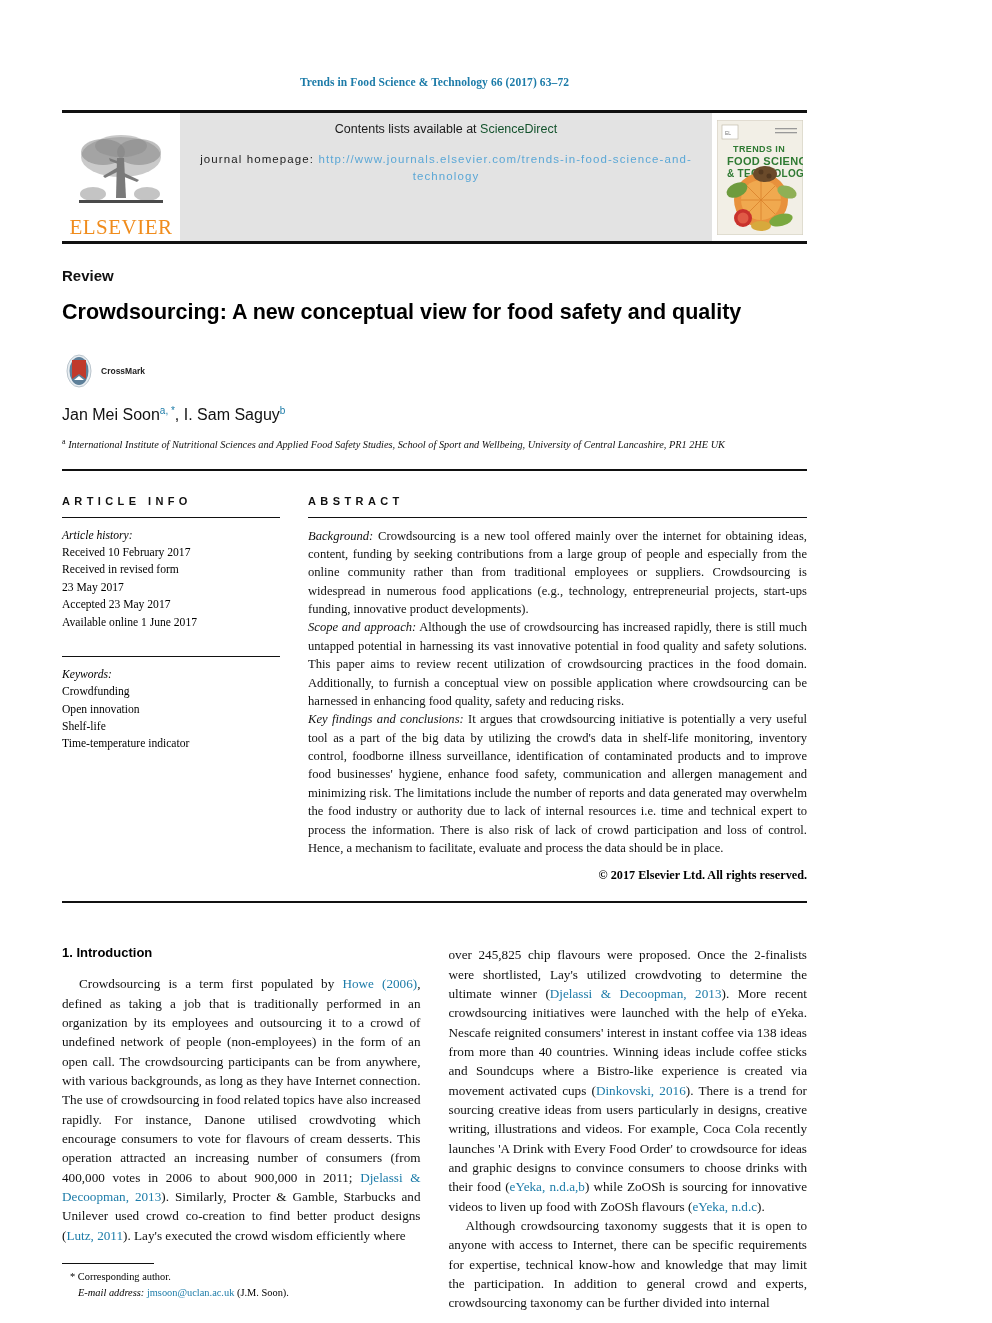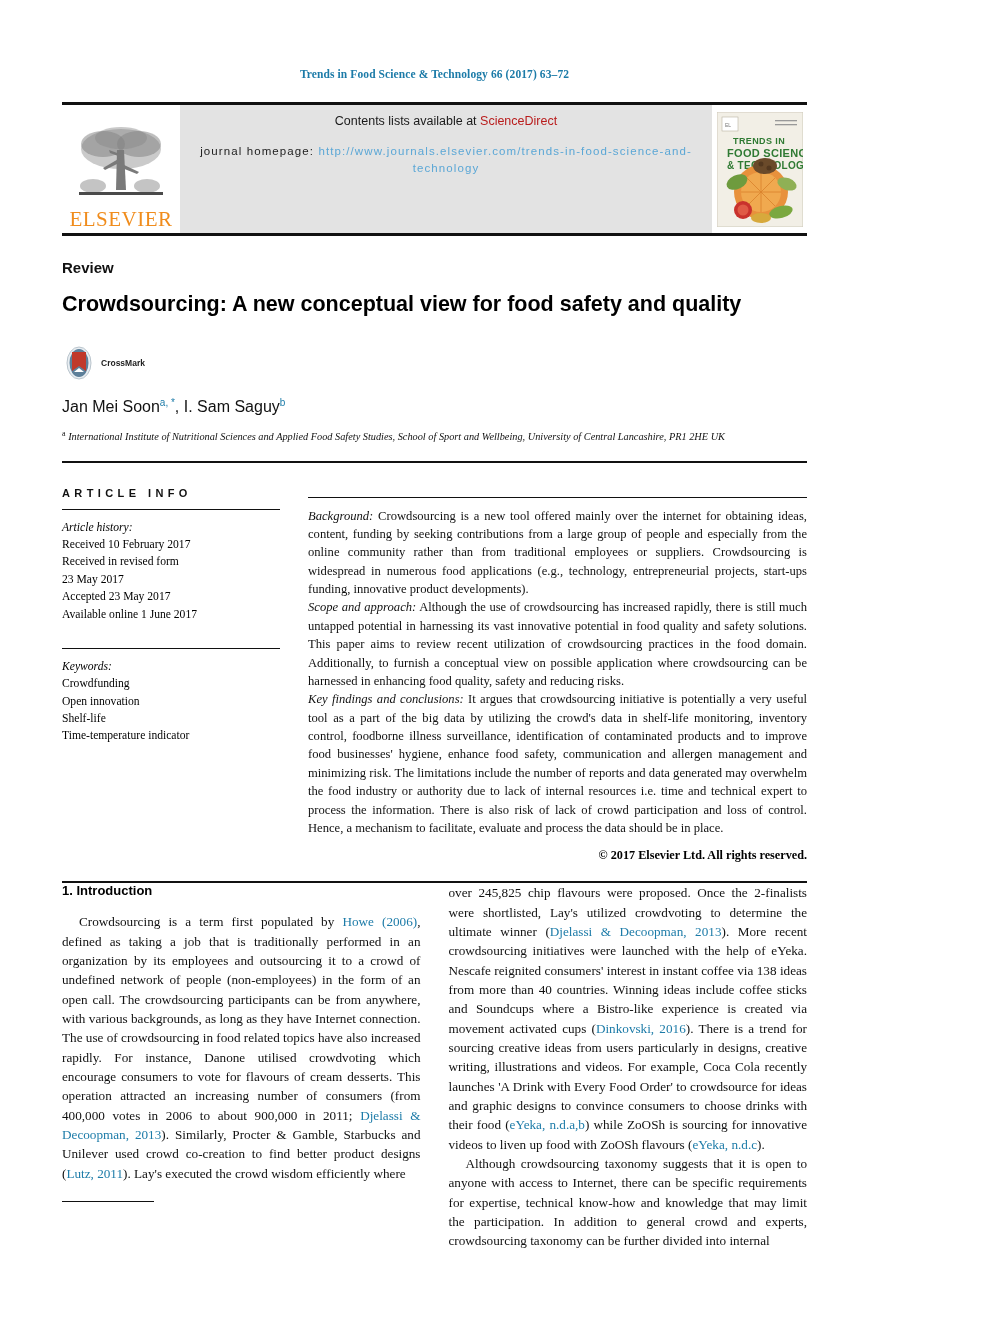--- a/index.html
+++ b/index.html
@@ -13,21 +13,21 @@
     font-family: "Liberation Serif", serif;
     color: #000;
     position: relative;
     overflow: hidden;
   }
   .page {
     width: 869px;
     height: 1323px;
     position: relative;
     box-sizing: border-box;
-    padding: 0 62px;
+    padding: 8px 62px;
   }
 
   
   .runhead {
     text-align: center;
     color: #1c7ba8;
     font-size: 11.5px;
     font-weight: bold;
     letter-spacing: 0.1px;
     padding-top: 68px;
@@ -70,21 +70,21 @@
     align-items: center;
     justify-content: flex-start;
     padding-top: 9px;
   }
   .contents-line {
     font-family: "Liberation Sans", sans-serif;
     font-size: 12.5px;
     color: #1a1a1a;
   }
   .contents-line .sd {
-    color: #b91c1c;
+    color: #14532d;
   }
   .journal-title {
     font-family: "Liberation Serif", serif;
     font-size: 30px;
     margin-top: 17px;
     letter-spacing: 0.2px;
     color: #111;
   }
   .homepage-line {
     font-family: "Liberation Sans", sans-serif;
@@ -213,20 +213,21 @@
 
   .rule-heavy2 {
     border-top: 2.5px solid #111;
     margin-top: 18px;
   }
 
   
   .body-cols {
     display: flex;
     gap: 28px;
+    margin-top: 42px;
   }
   .bcol { flex: 1 1 0; min-width: 0; position: relative; }
   .h1 {
     font-family: "Liberation Sans", sans-serif;
     font-size: 13px;
     font-weight: bold;
     margin: 0 0 14px 0;
   }
   .btext {
     font-family: "Liberation Serif", serif;
@@ -377,20 +378,21 @@
       <div class="info-group">
         <p class="lbl">Keywords:</p>
         <p>Crowdfunding</p>
         <p>Open innovation</p>
         <p>Shelf-life</p>
         <p>Time-temperature indicator</p>
       </div>
     </div>
 
     <div class="col-abstract">
+      <div class="sec-head">ABSTRACT</div>
       <div class="thin-rule"></div>
       <div class="abs-body">
         <p><span class="lead">Background:</span><span> Crowdsourcing is a new tool offered mainly over the internet for obtaining ideas, content, funding by seeking contributions from a large group of people and especially from the online community rather than from traditional employees or suppliers. Crowdsourcing is widespread in numerous food applications (e.g., technology, entrepreneurial projects, start-ups funding, innovative product developments).</span></p>
         <p><span class="lead">Scope and approach:</span><span> Although the use of crowdsourcing has increased rapidly, there is still much untapped potential in harnessing its vast innovative potential in food quality and safety solutions. This paper aims to review recent utilization of crowdsourcing practices in the food domain. Additionally, to furnish a conceptual view on possible application where crowdsourcing can be harnessed in enhancing food quality, safety and reducing risks.</span></p>
         <p><span class="lead">Key findings and conclusions:</span><span> It argues that crowdsourcing initiative is potentially a very useful tool as a part of the big data by utilizing the crowd's data in shelf-life monitoring, inventory control, foodborne illness surveillance, identification of contaminated products and to improve food businesses' hygiene, enhance food safety, communication and allergen management and minimizing risk. The limitations include the number of reports and data generated may overwhelm the food industry or authority due to lack of internal resources i.e. time and technical expert to process the information. There is also risk of lack of crowd participation and loss of control. Hence, a mechanism to facilitate, evaluate and process the data should be in place.</span></p>
       </div>
       <div class="copyright">© 2017 Elsevier Ltd. All rights reserved.</div>
     </div>
   </div>
 
@@ -399,20 +401,24 @@
   <div class="body-cols">
 
     <div class="bcol">
       <h2 class="h1">1. Introduction</h2>
       <div class="btext">
         <p><span>Crowdsourcing is a term first populated by </span><span class="ref">Howe (2006)</span><span>, defined as taking a job that is traditionally performed in an organization by its employees and outsourcing it to a crowd of undefined network of people (non-employees) in the form of an open call. The crowdsourcing participants can be from anywhere, with various backgrounds, as long as they have Internet connection. The use of crowdsourcing in food related topics have also increased rapidly. For instance, Danone utilised crowdvoting which encourage consumers to vote for flavours of cream desserts. This operation attracted an increasing number of consumers (from 400,000 votes in 2006 to about 900,000 in 2011; </span><span class="ref">Djelassi &amp; Decoopman, 2013</span><span>). Similarly, Procter &amp; Gamble, Starbucks and Unilever used crowd co-creation to find better product designs (</span><span class="ref">Lutz, 2011</span><span>). Lay's executed the crowd wisdom efficiently where</span></p>
       </div>
 
       <div class="fnote-wrap">
         <div class="fnote-rule"></div>
+        <div class="fnote">
+          <p class="star"><span>*</span><span> Corresponding author.</span></p>
+          <p class="indent"><span class="ital">E-mail address:</span><span class="ref"> jmsoon@uclan.ac.uk</span><span> (J.M. Soon).</span></p>
+        </div>
       </div>
     </div>
 
     <div class="bcol">
       <div class="btext">
         <p style="text-indent:0"><span>over 245,825 chip flavours were proposed. Once the 2-finalists were shortlisted, Lay's utilized crowdvoting to determine the ultimate winner (</span><span class="ref">Djelassi &amp; Decoopman, 2013</span><span>). More recent crowdsourcing initiatives were launched with the help of eYeka. Nescafe reignited consumers' interest in instant coffee via 138 ideas from more than 40 countries. Winning ideas include coffee sticks and Soundcups where a Bistro-like experience is created via movement activated cups (</span><span class="ref">Dinkovski, 2016</span><span>). There is a trend for sourcing creative ideas from users particularly in designs, creative writing, illustrations and videos. For example, Coca Cola recently launches 'A Drink with Every Food Order' to crowdsource for ideas and graphic designs to convince consumers to choose drinks with their food (</span><span class="ref">eYeka, n.d.a,b</span><span>) while ZoOSh is sourcing for innovative videos to liven up food with ZoOSh flavours (</span><span class="ref">eYeka, n.d.c</span><span>).</span></p>
         <p>Although crowdsourcing taxonomy suggests that it is open to anyone with access to Internet, there can be specific requirements for expertise, technical know-how and knowledge that may limit the participation. In addition to general crowd and experts, crowdsourcing taxonomy can be further divided into internal</p>
       </div>
     </div>
   </div>

